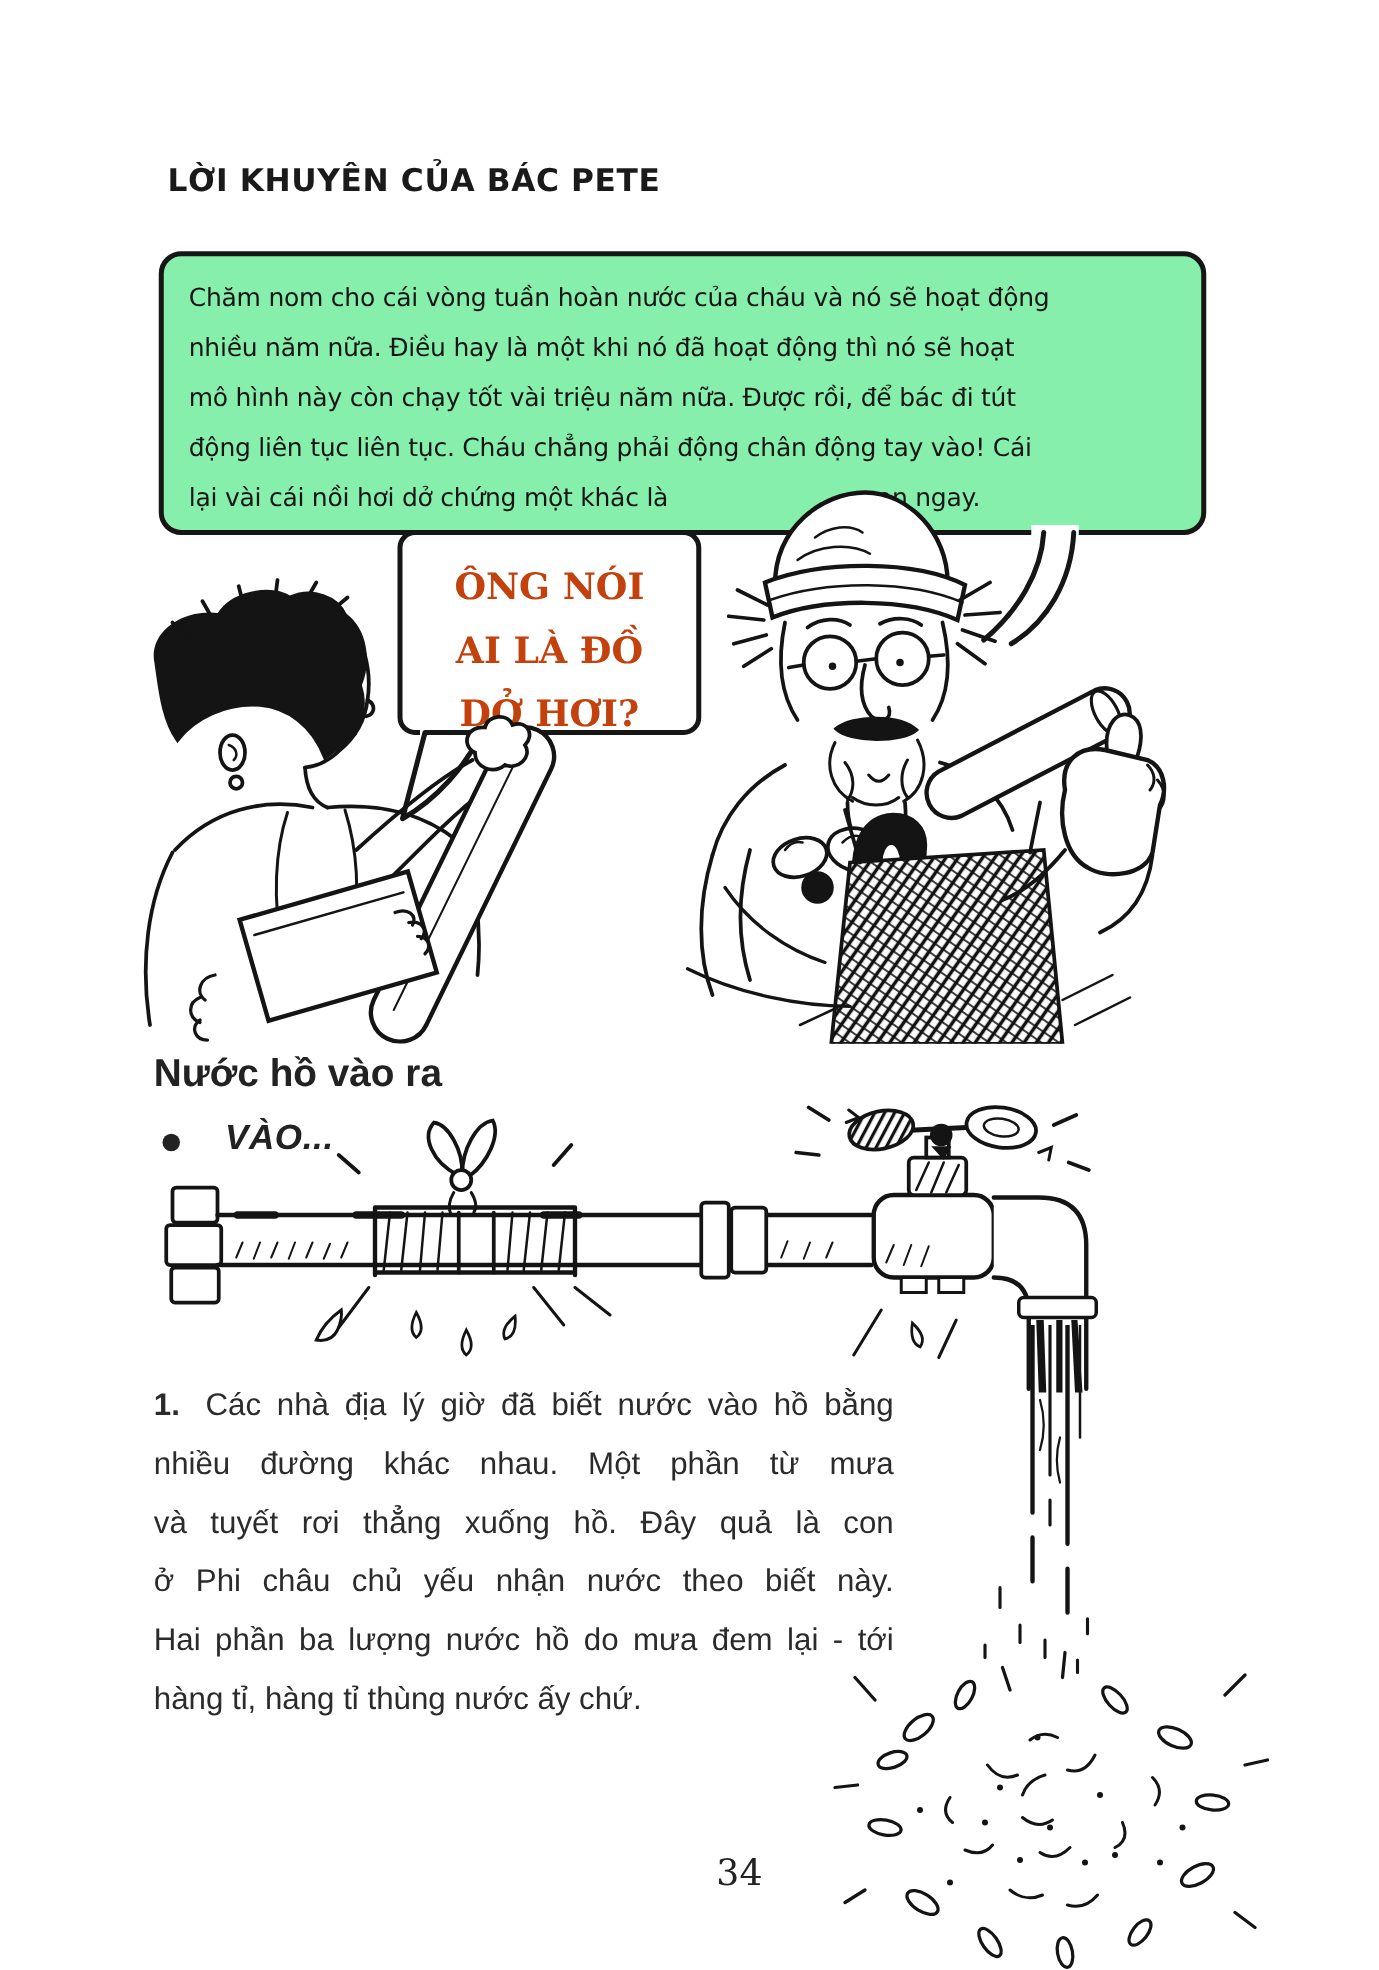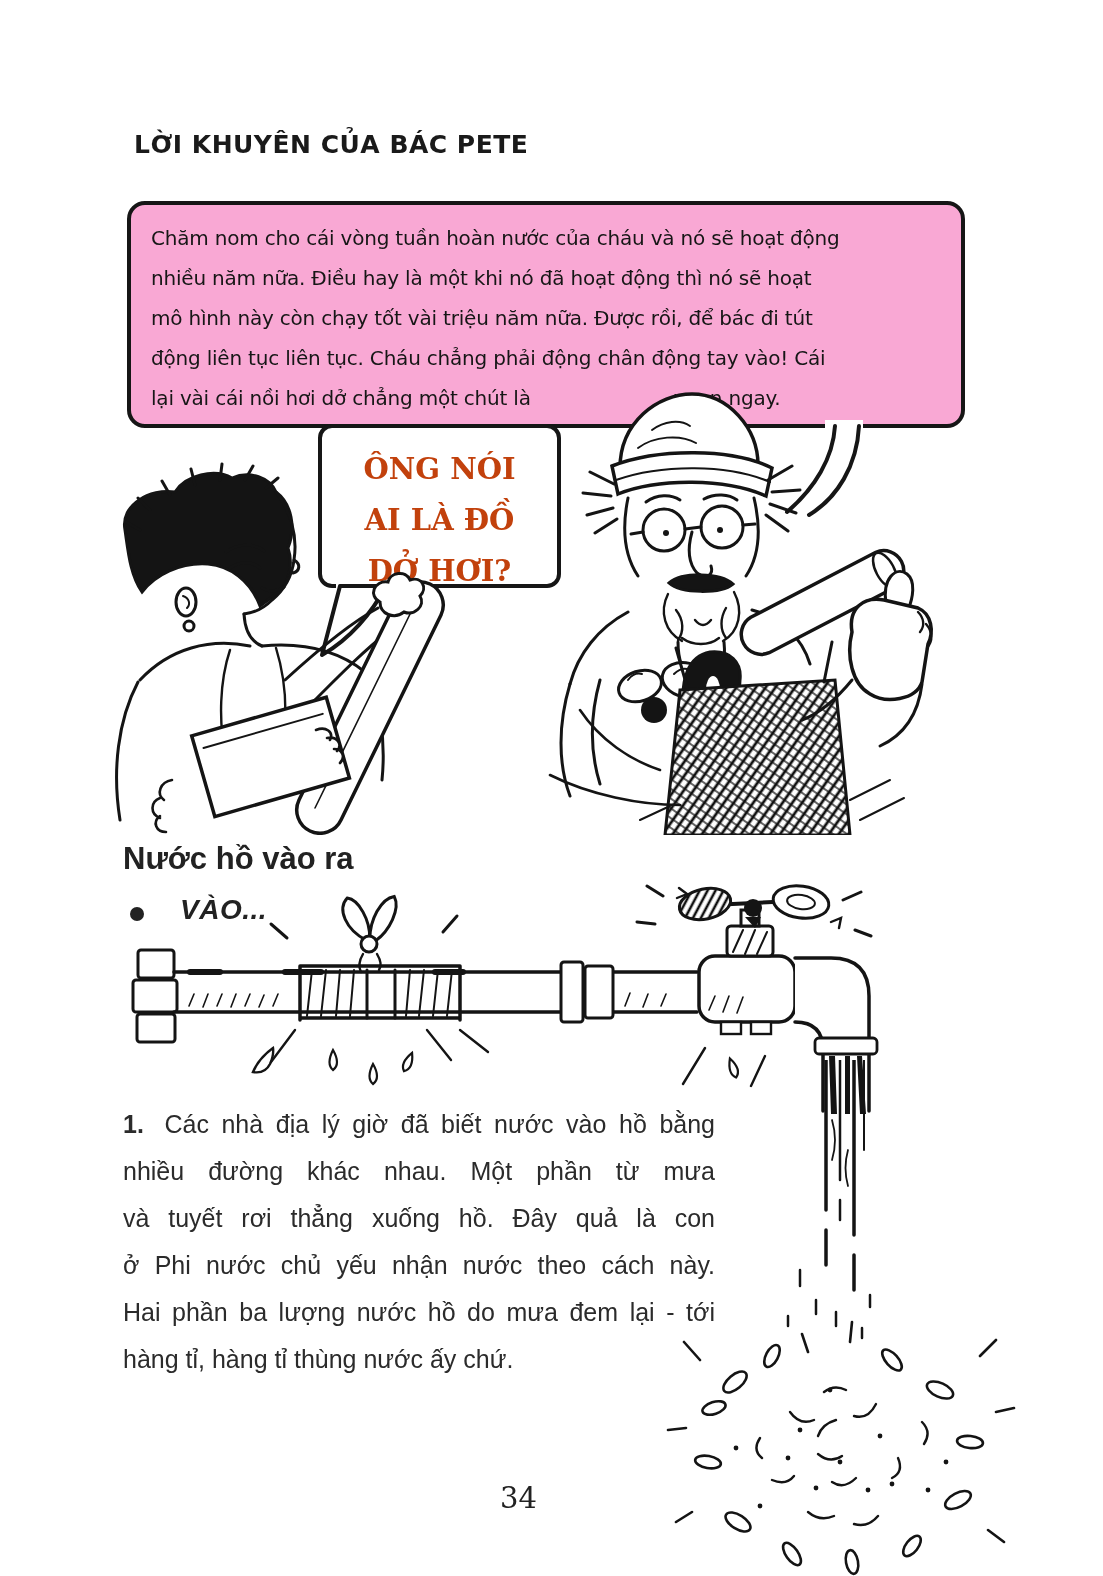--- a/index.html
+++ b/index.html
@@ -9,21 +9,21 @@
   }
   .abs{position:absolute;}
   
   .header-title{
     left:134px;top:130px;font-family:"DejaVu Sans",sans-serif;
     font-weight:bold;font-size:25px;letter-spacing:.5px;z-index:5;
   }
   
   .bubble1{
     left:127px;top:201px;width:838px;height:227px;box-sizing:border-box;
-    border:4px solid #161616;border-radius:18px;background:#f9a8d4;z-index:2;
+    border:4px solid #161616;border-radius:18px;background:#86efac;z-index:2;
     padding:13px 36px 0 20px;
     font-family:"DejaVu Sans",sans-serif;font-size:20px;letter-spacing:-.2px;
     line-height:40px;color:#161616;
   }
   .b1-line{white-space:nowrap;}
   .b1-row{display:flex;white-space:nowrap;}
   .b1-gap{display:inline-block;width:142px;}
   
   .bubble2{
     left:318px;top:424px;width:243px;height:164px;box-sizing:border-box;
@@ -49,37 +49,37 @@
   
   .paragraph{
     left:123px;top:1101px;width:592px;z-index:5;
     font-size:25px;line-height:47px;color:#2b2b2b;
   }
   .p-line{text-align:justify;}
   .p-line.jl{text-align-last:justify;}
   .p-num{font-weight:bold;margin-right:8px;}
   
   .page-number{
-    left:500px;top:1481px;width:110px;text-align:left;z-index:5;
+    left:500px;top:1481px;width:110px;text-align:right;z-index:5;
     font-family:"DejaVu Serif","Liberation Serif",serif;font-size:29px;color:#222;
   }
   svg{display:block;}
 </style>
 </head>
 <body>
 
 <div class="abs header-title">LỜI KHUYÊN CỦA BÁC PETE</div>
 
 <div class="abs bubble1">
   <div class="b1-line">Chăm nom cho cái vòng tuần hoàn nước của cháu và nó sẽ hoạt động</div>
   <div class="b1-line">nhiều năm nữa. Điều hay là một khi nó đã hoạt động thì nó sẽ hoạt</div>
   <div class="b1-line">mô hình này còn chạy tốt vài triệu năm nữa. Được rồi, để bác đi tút</div>
   <div class="b1-line">động liên tục liên tục. Cháu chẳng phải động chân động tay vào! Cái</div>
   <div class="b1-row">
-    <span>lại vài cái nồi hơi dở chẳng một chút là</span>
+    <span>lại vài cái nồi hơi dở chứng một khác là</span>
     <span class="b1-gap"></span>
     <span>ngon ngay.</span>
   </div>
 </div>
 
 <svg class="abs tail" style="left:775px;top:420px;" width="90" height="100" viewBox="0 0 90 100">
   <rect x="50" y="0" width="38" height="12" fill="#fff"></rect>
   <path d="M60,6 C58,38 40,68 12,92" stroke="#161616" stroke-width="4" fill="none" stroke-linecap="round"></path>
   <path d="M84,6 C82,46 62,78 34,95" stroke="#161616" stroke-width="4" fill="none" stroke-linecap="round"></path>
 </svg>
@@ -283,18 +283,18 @@
         <circle cx="96" cy="388" r="2.4"></circle>
         <circle cx="306" cy="402" r="2.4"></circle>
     </g>
   </g>
 </svg>
 
 <div class="abs paragraph">
   <div class="p-line jl"><span class="p-num">1.</span> <span>Các nhà địa lý giờ đã biết nước vào hồ bằng</span></div>
   <div class="p-line jl">nhiều đường khác nhau. Một phần từ mưa</div>
   <div class="p-line jl">và tuyết rơi thẳng xuống hồ. Đây quả là con</div>
-  <div class="p-line jl">ở Phi nước chủ yếu nhận nước theo cách này.</div>
+  <div class="p-line jl">ở Phi châu chủ yếu nhận nước theo biết này.</div>
   <div class="p-line jl">Hai phần ba lượng nước hồ do mưa đem lại - tới</div>
   <div class="p-line">hàng tỉ, hàng tỉ thùng nước ấy chứ.</div>
 </div>
 
 <div class="abs page-number">34</div>
 
 </body></html>

